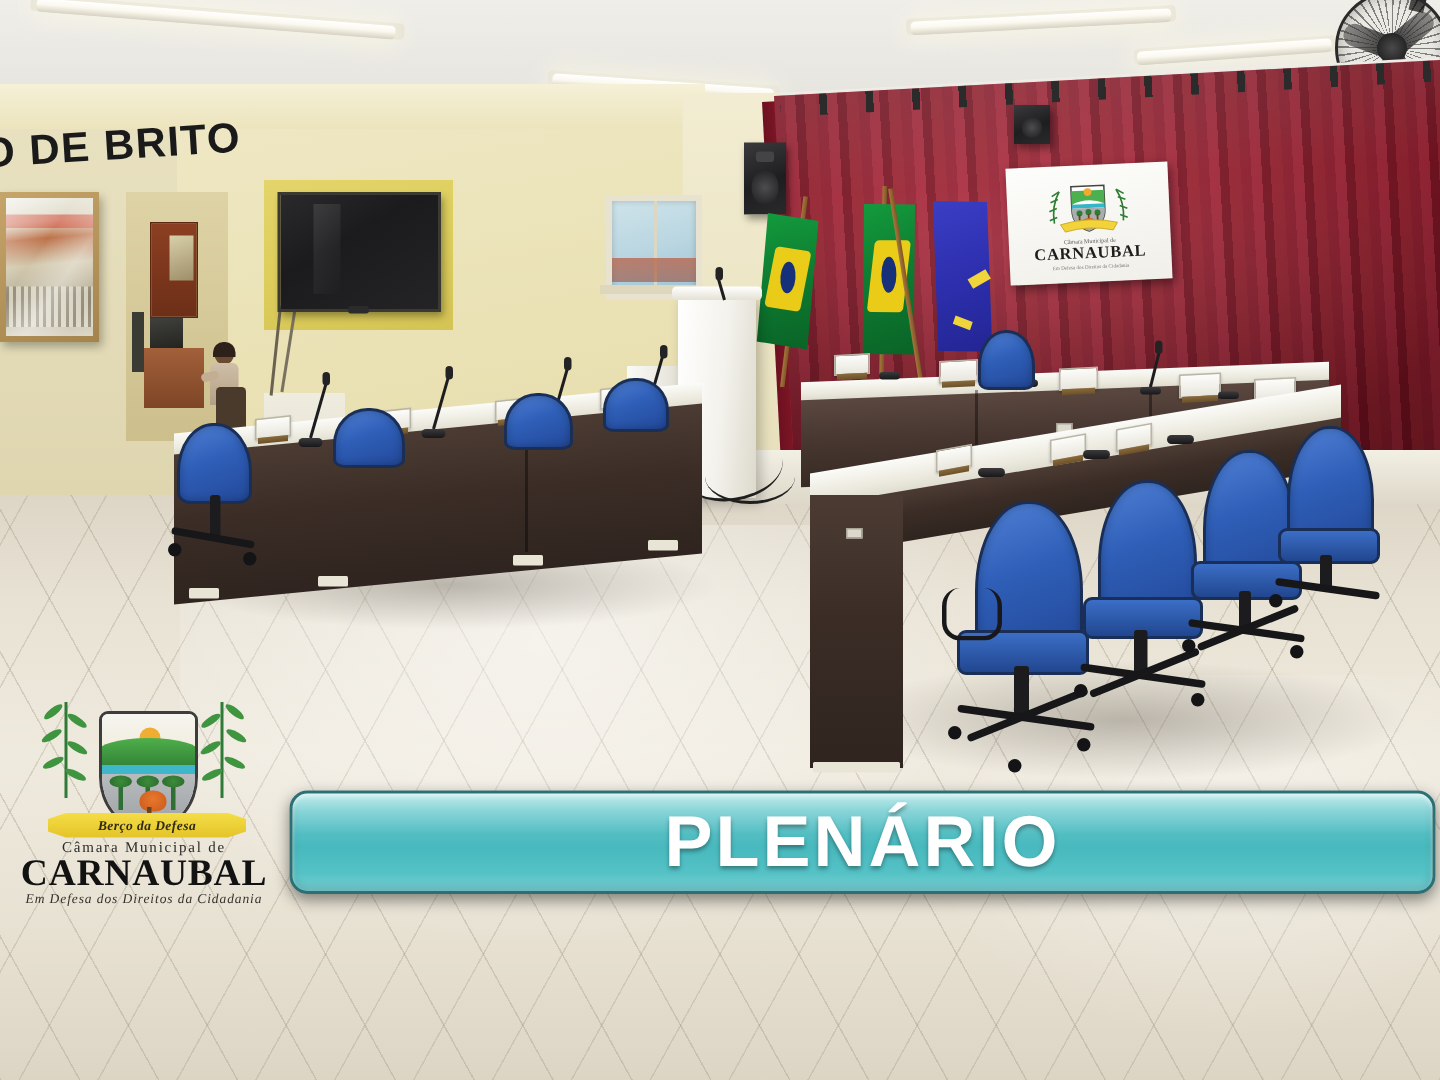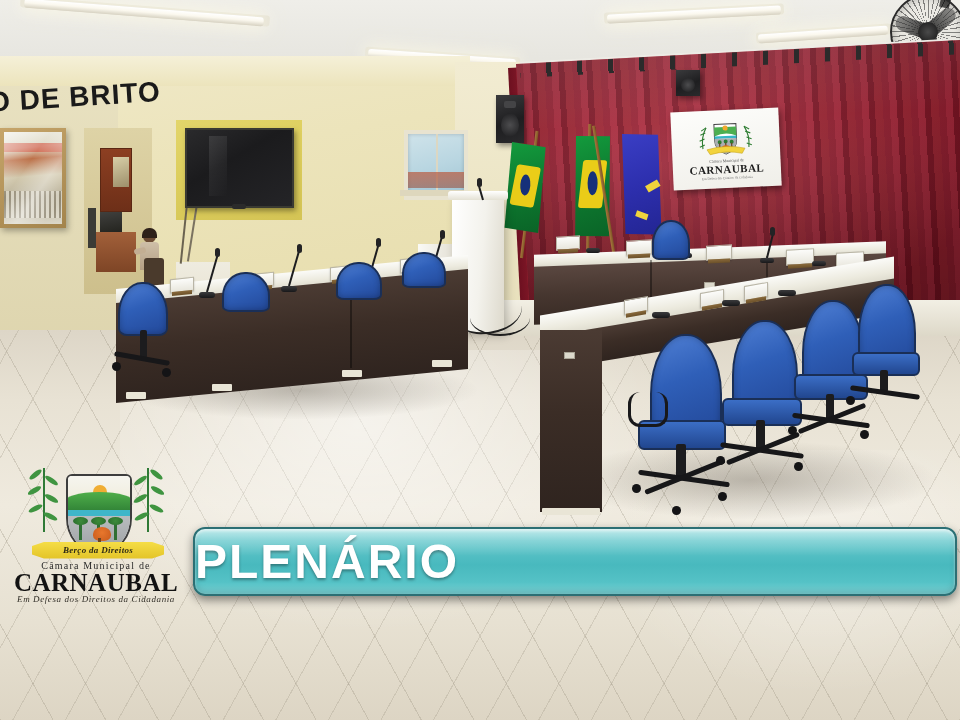--- a/index.html
+++ b/index.html
@@ -233,21 +233,21 @@
   .logo-l2{position:absolute;left:0;top:101px;width:176px;text-align:center;
     font-family:"Liberation Serif",serif;font-weight:bold;font-size:25px;color:#121212;letter-spacing:.5px;}
   .logo-l3{position:absolute;left:0;top:126px;width:176px;text-align:center;
     font-family:"Liberation Serif",serif;font-style:italic;font-size:9px;color:#34312a;letter-spacing:.6px;}
 
   
   .banner{position:absolute;left:193px;top:527px;width:760px;height:65px;border-radius:12px;
     background:linear-gradient(180deg,#8fdbdd 0%,#63c7cb 18%,#48b9be 55%,#55c2c6 82%,#7ad3d6 100%);
     border:2px solid #2c6f74;
     box-shadow:0 4px 10px rgba(0,0,0,.45), inset 0 2px 3px rgba(255,255,255,.55), inset 0 -3px 6px rgba(0,0,0,.15);
-    display:flex;align-items:center;overflow:hidden;}
+    display:flex;align-items:center;justify-content:center;overflow:hidden;}
   .banner:before{content:"";position:absolute;left:0;top:0;width:100%;height:42%;
     background:linear-gradient(180deg,rgba(255,255,255,.42),rgba(255,255,255,0));}
   .banner-text{position:relative;font-family:"Liberation Sans",sans-serif;font-weight:bold;
     font-size:48px;color:#ffffff;letter-spacing:2px;
     text-shadow:0 2px 3px rgba(0,0,0,.35);}
 </style>
 </head>
 <body>
 
 <div id="stage">
@@ -591,21 +591,21 @@
       <div class="sh-water"></div>
       <div class="sh-ground"></div>
       <div class="sh-palm" style="left:18%;"></div>
       <div class="sh-palm" style="left:46%;"></div>
       <div class="sh-palm" style="left:74%;"></div>
       <div class="sh-tree"></div>
       <div class="sh-trunk"></div>
     </div>
 
     <div class="logo-ribbon">
-      <span class="ribbon-text">Berço da Direitos</span>
+      <span class="ribbon-text">Berço da Defesa</span>
     </div>
 
     <div class="logo-l1">Câmara Municipal de</div>
     <div class="logo-l2">CARNAUBAL</div>
     <div class="logo-l3">Em Defesa dos Direitos da Cidadania</div>
   </div>
 
   <div class="banner">
     <span class="banner-text">PLENÁRIO</span>
   </div>

